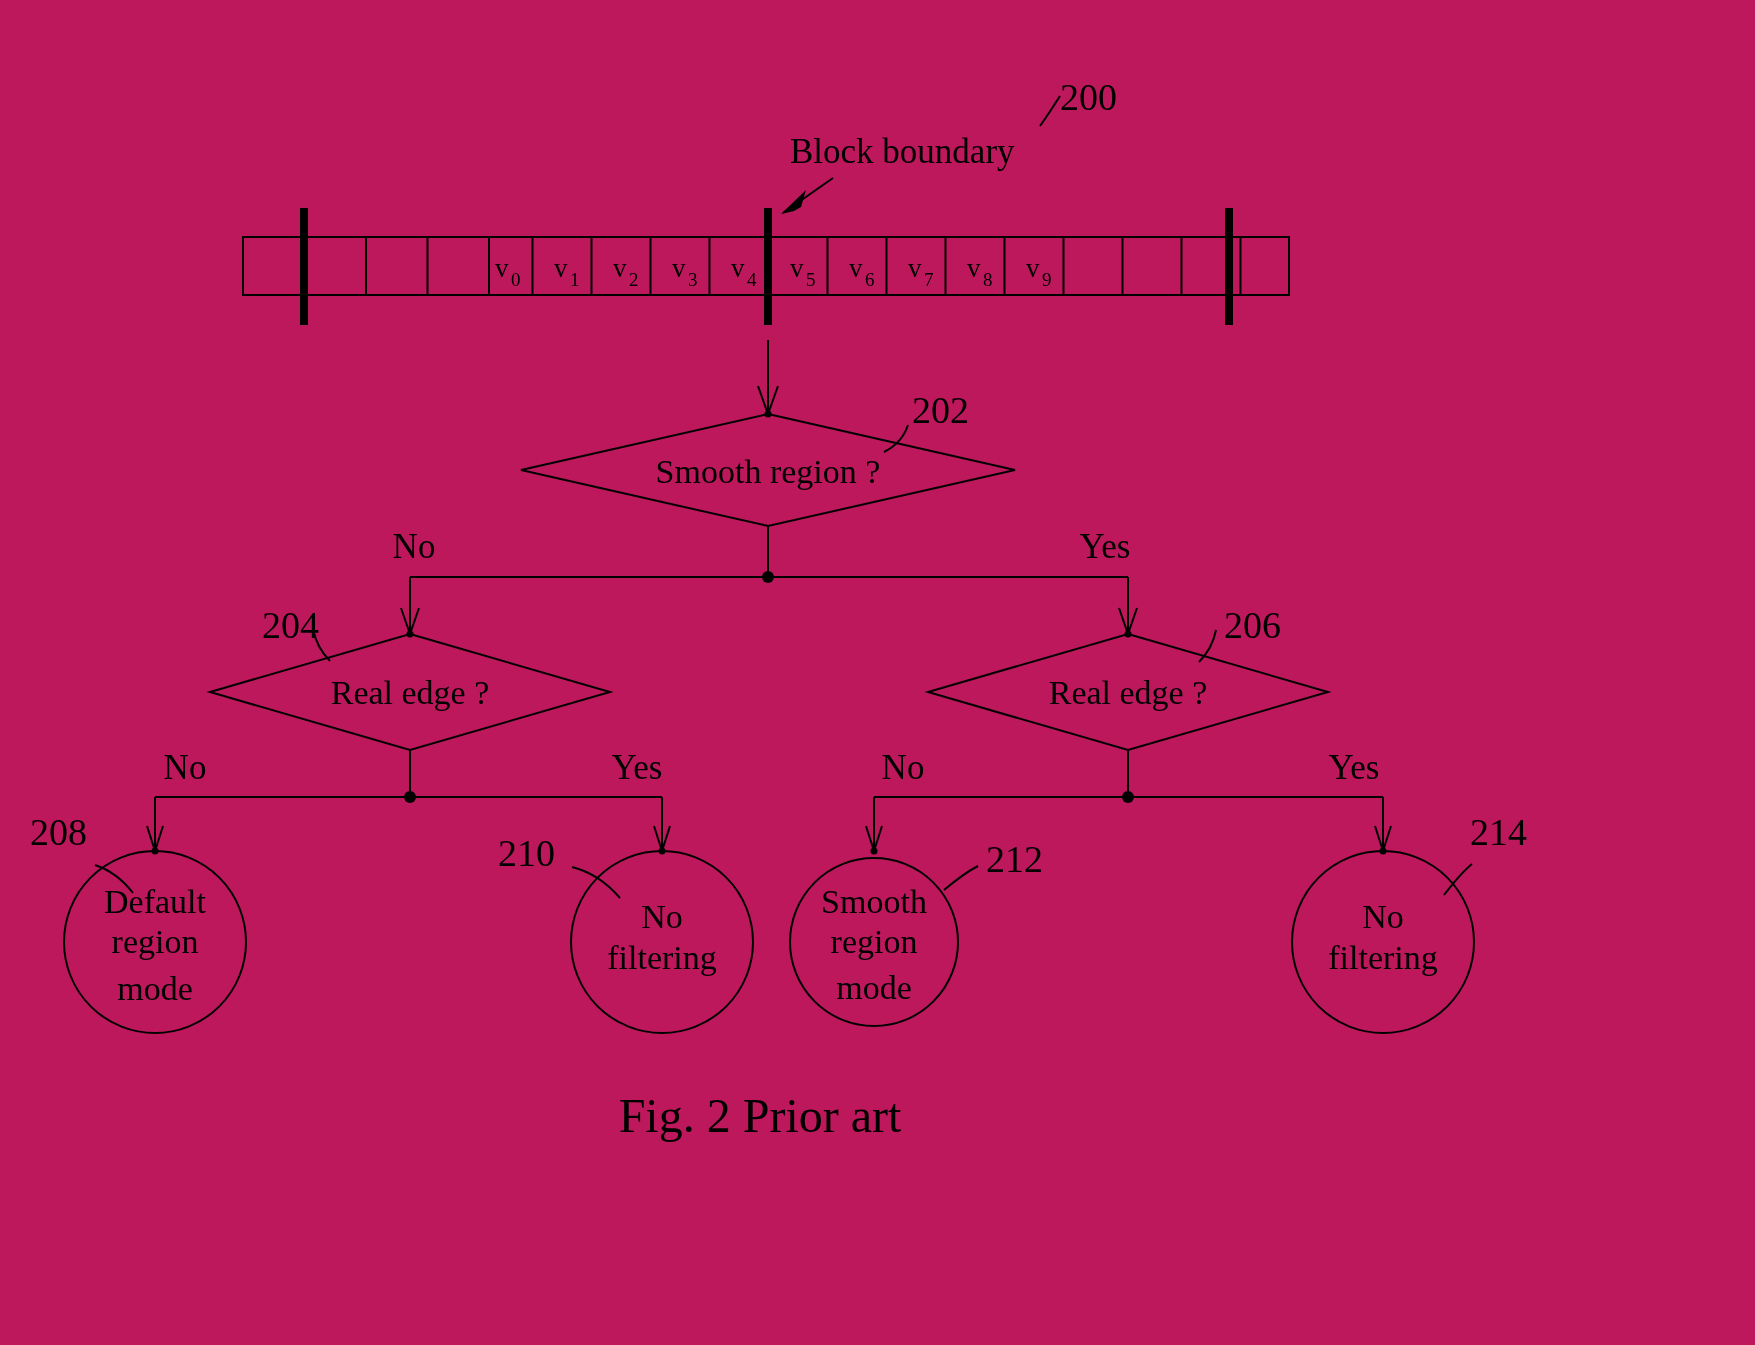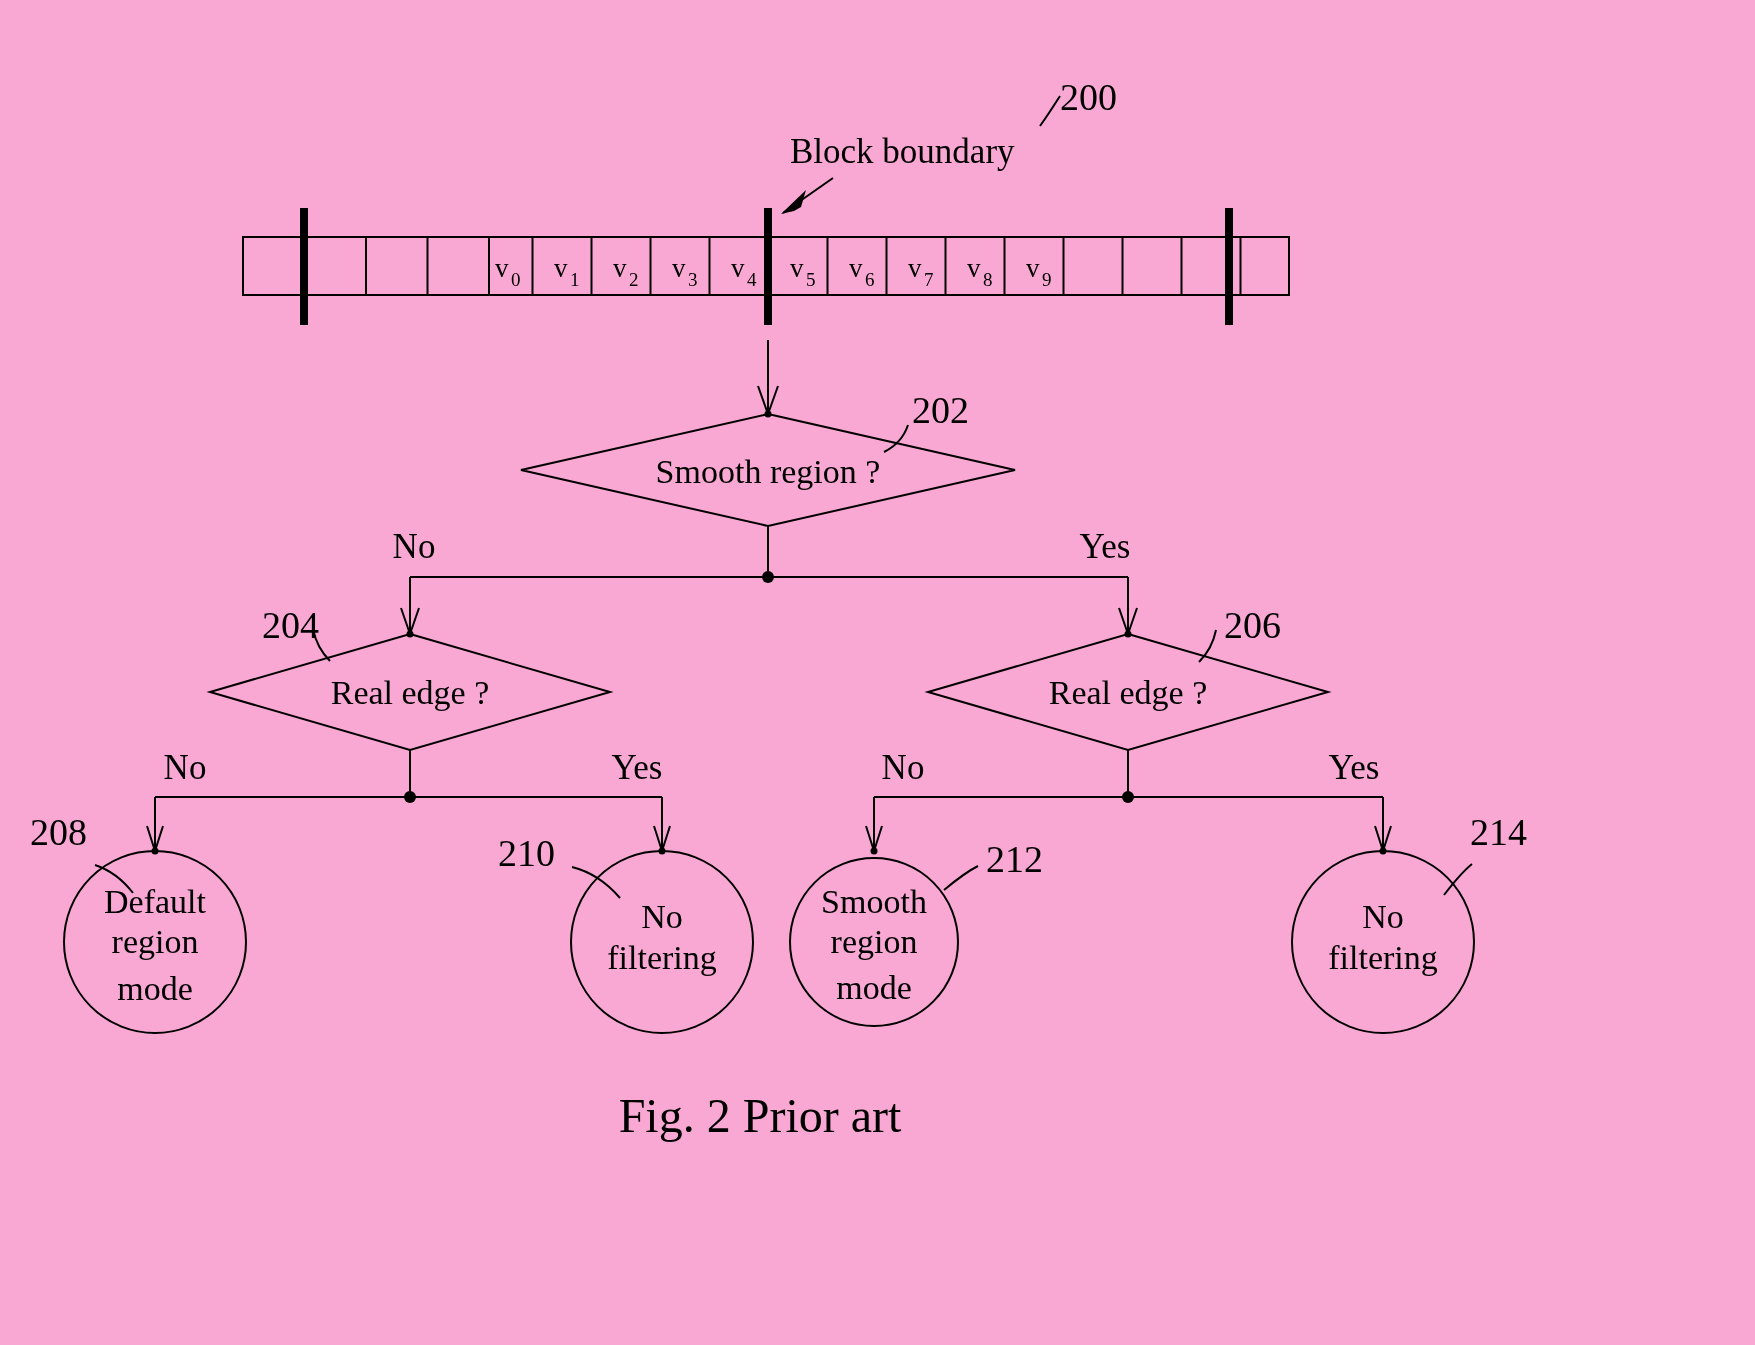--- a/index.html
+++ b/index.html
@@ -10,21 +10,21 @@
   body {
     width: 1755px;
     height: 1345px;
     font-family: "Liberation Serif", "DejaVu Serif", serif;
     overflow: hidden;
   }
   #figure-root {
     position: relative;
     width: 1755px;
     height: 1345px;
-    background: #f9a8d4;
+    background: #be185d;
   }
   svg#fig {
     display: block;
     width: 1755px;
     height: 1345px;
   }
   .stroke-thin {
     fill: none;
     stroke: #000000;
     stroke-width: 2;

